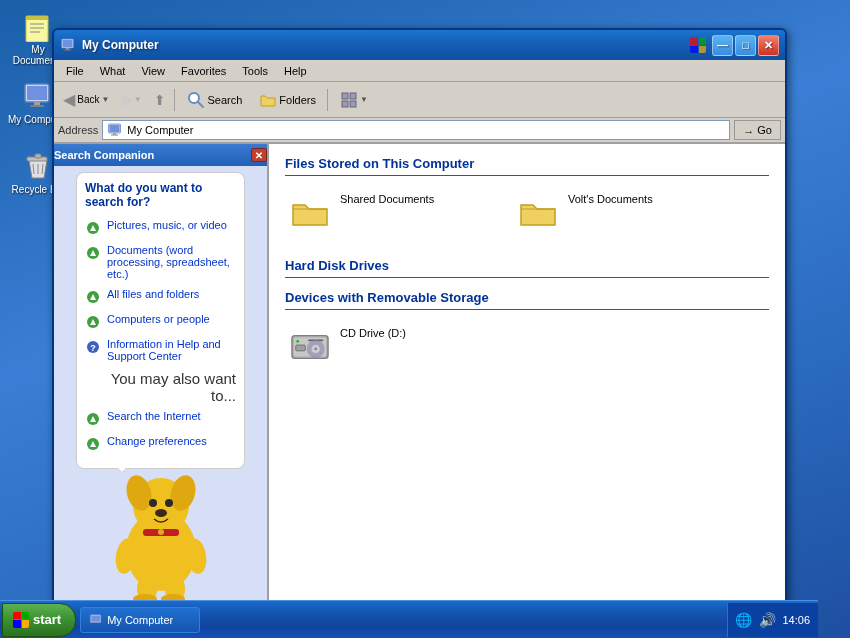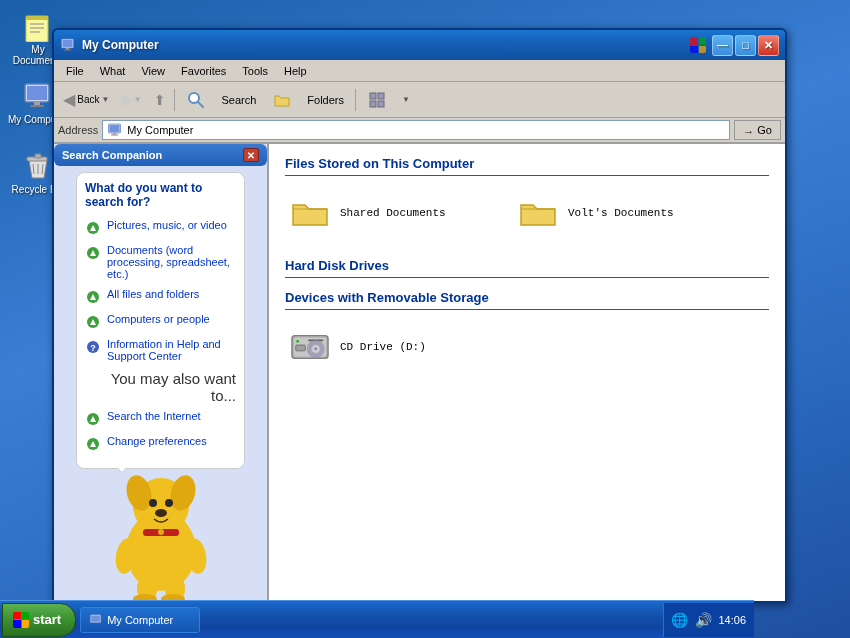--- a/index.html
+++ b/index.html
@@ -126,21 +126,21 @@
       display: flex;
       align-items: center;
       padding: 2px 4px;
       border-bottom: 1px solid #a0a0a0;
       gap: 2px;
       flex-shrink: 0;
     }
     .toolbar-btn {
       display: flex;
       align-items: center;
-      gap: 15px;
+      gap: 1px;
       padding: 3px 6px;
       background: transparent;
       border: 1px solid transparent;
       cursor: pointer;
       font-size: 11px;
       border-radius: 2px;
       height: 28px;
     }
     .toolbar-separator {
       width: 1px;
@@ -218,25 +218,24 @@
       flex-shrink: 0;
       display: flex;
       flex-direction: column;
       position: relative;
     }
     .panel-header {
       background: linear-gradient(180deg, #3a7bd0 0%, #2060b8 100%);
       color: white;
       font-size: 11px;
       font-weight: bold;
-      padding: 4px 8px;
+      padding: 4px 0;
       display: flex;
       justify-content: space-between;
       align-items: center;
-      border-radius: 6px;
     }
     .panel-close {
       width: 16px;
       height: 14px;
       background: #c04030;
       border: 1px solid #802020;
       color: white;
       font-size: 10px;
       display: flex;
       align-items: center;
@@ -300,28 +299,26 @@
       margin-bottom: 12px;
     }
     .items-grid {
       display: flex;
       flex-wrap: wrap;
       gap: 8px;
       margin-bottom: 20px;
     }
     .drive-item {
       display: flex;
-      align-items: center;
       gap: 10px;
       width: 220px;
       cursor: pointer;
       padding: 4px;
       border: 1px solid transparent;
       border-radius: 2px;
-      font-family: Liberation Mono, monospace;
     }
     .drive-icon {
       width: 40px;
       height: 40px;
       flex-shrink: 0;
       display: flex;
       align-items: center;
       justify-content: center;
     }
     .drive-label {
@@ -345,21 +342,21 @@
     .cd-icon-svg {
       width: 38px;
       height: 38px;
     }
 
     
     .taskbar {
       position: absolute;
       bottom: 0;
       left: 0;
-      width: 754px;
+      width: 818px;
       height: 38px;
       background: linear-gradient(180deg, #1a6bce 0%, #1555b0 30%, #1045a0 70%, #1350b8 100%);
       display: flex;
       align-items: center;
       border-top: 1px solid #5090e0;
       z-index: 100;
       margin-top: 32px;
     }
     .start-btn {
       height: 34px;

